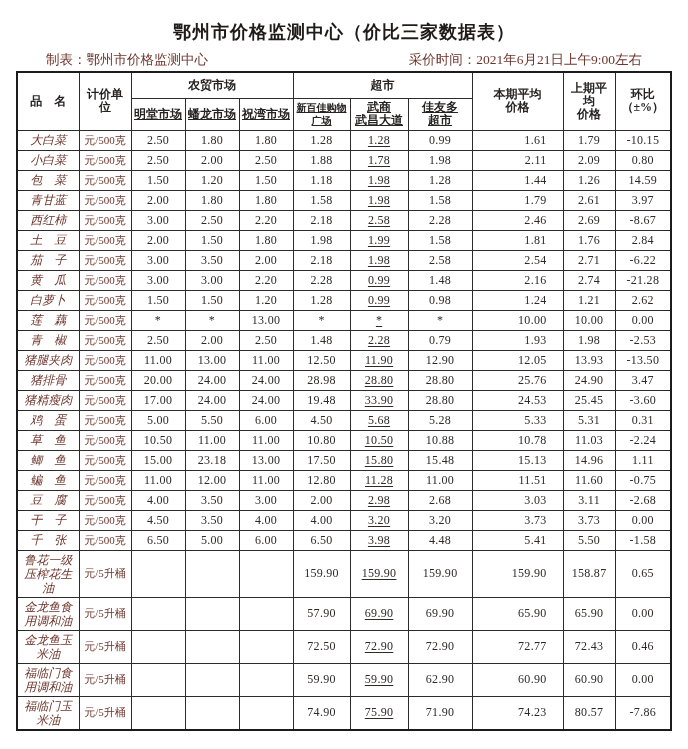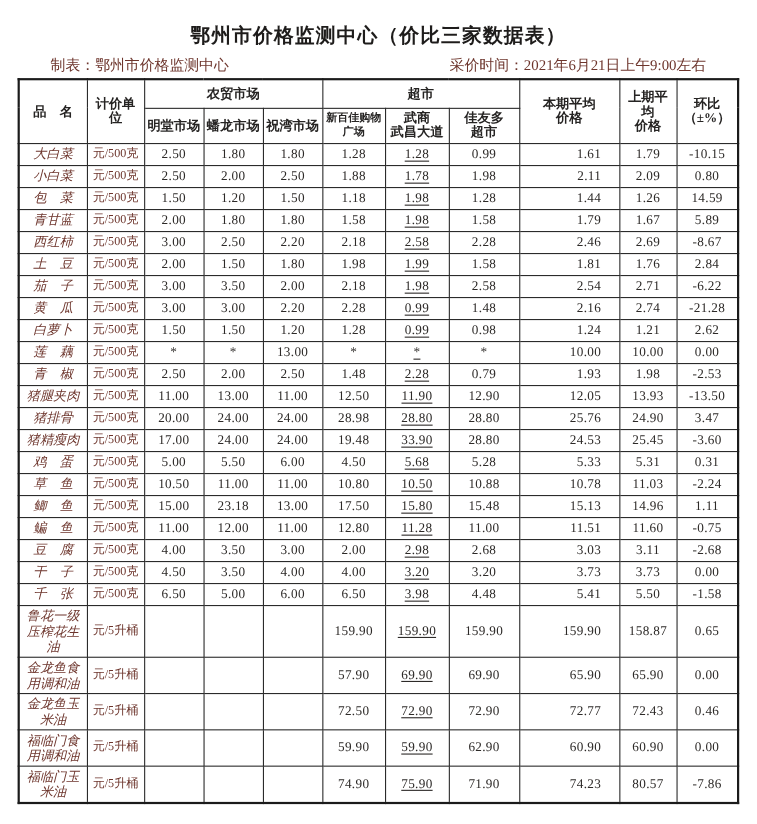--- a/index.html
+++ b/index.html
@@ -36,21 +36,21 @@
     border:1px solid var(--grid);
     padding:1px 2px;overflow:hidden;
     text-align:center;vertical-align:middle;
   }
   th{
     font-size:12px;font-weight:bold;line-height:13px;
     white-space:pre-line;color:#262423;
   }
   th.small{font-size:10px;font-weight:bold;}
   th.group{height:26px;}
-  thead tr.sub th{height:32px;}
+  thead tr.sub th{height:32px;text-decoration:underline;}
   thead tr.top th{height:26px;}
   td{font-size:12px;height:20px;line-height:13px;letter-spacing:0.3px;}
   td.name-col{
     color:var(--accent);letter-spacing:0;line-height:14px;
     padding:2px 3px;font-size:12px;font-style:italic;
   }
   td.unit-col{color:var(--accent);font-size:11px;letter-spacing:0;}
   td.ws-col{text-decoration:underline;text-underline-offset:2px;}
   td.cur-col{text-align:right;padding-right:16px;}
 </style>
@@ -147,22 +147,22 @@
       <tr>
         <td class="name-col">青甘蓝</td>
         <td class="unit-col">元/500克</td>
         <td>2.00</td>
         <td>1.80</td>
         <td>1.80</td>
         <td>1.58</td>
         <td class="ws-col">1.98</td>
         <td>1.58</td>
         <td class="cur-col">1.79</td>
-        <td>1.67</td>
-        <td>5.89</td>
+        <td>2.61</td>
+        <td>3.97</td>
       </tr>
       <tr>
         <td class="name-col">西红柿</td>
         <td class="unit-col">元/500克</td>
         <td>3.00</td>
         <td>2.50</td>
         <td>2.20</td>
         <td>2.18</td>
         <td class="ws-col">2.58</td>
         <td>2.28</td>

